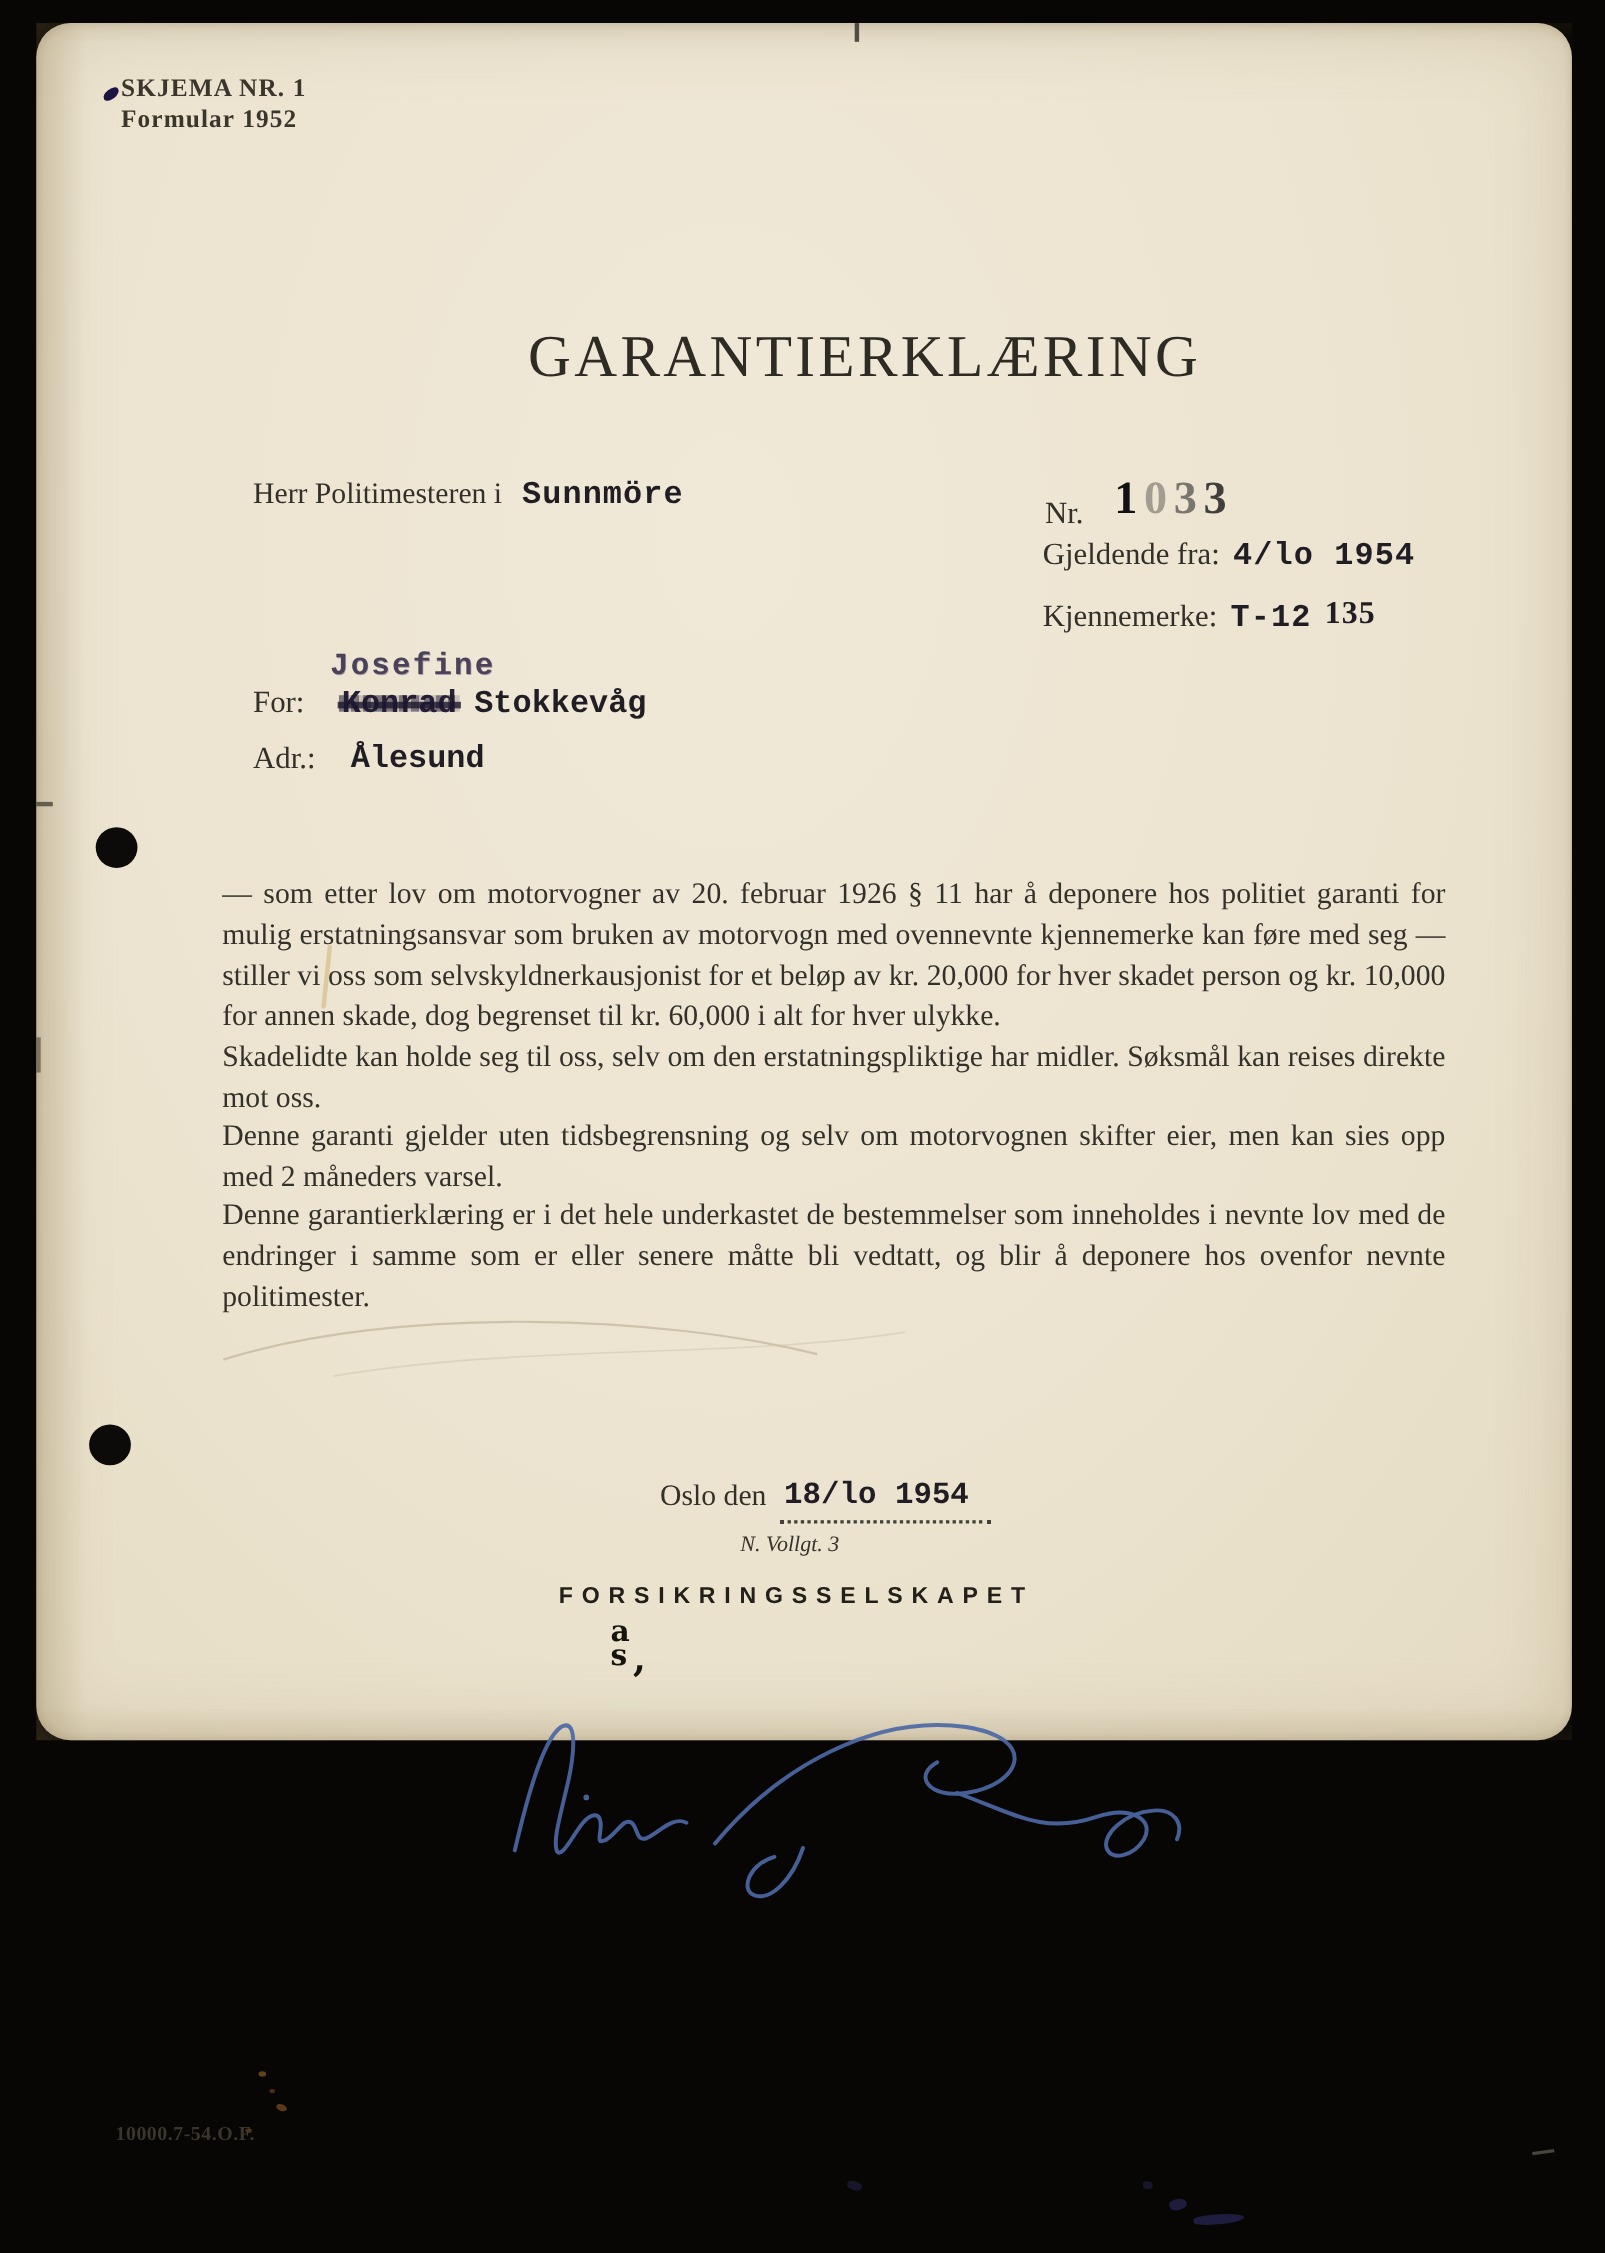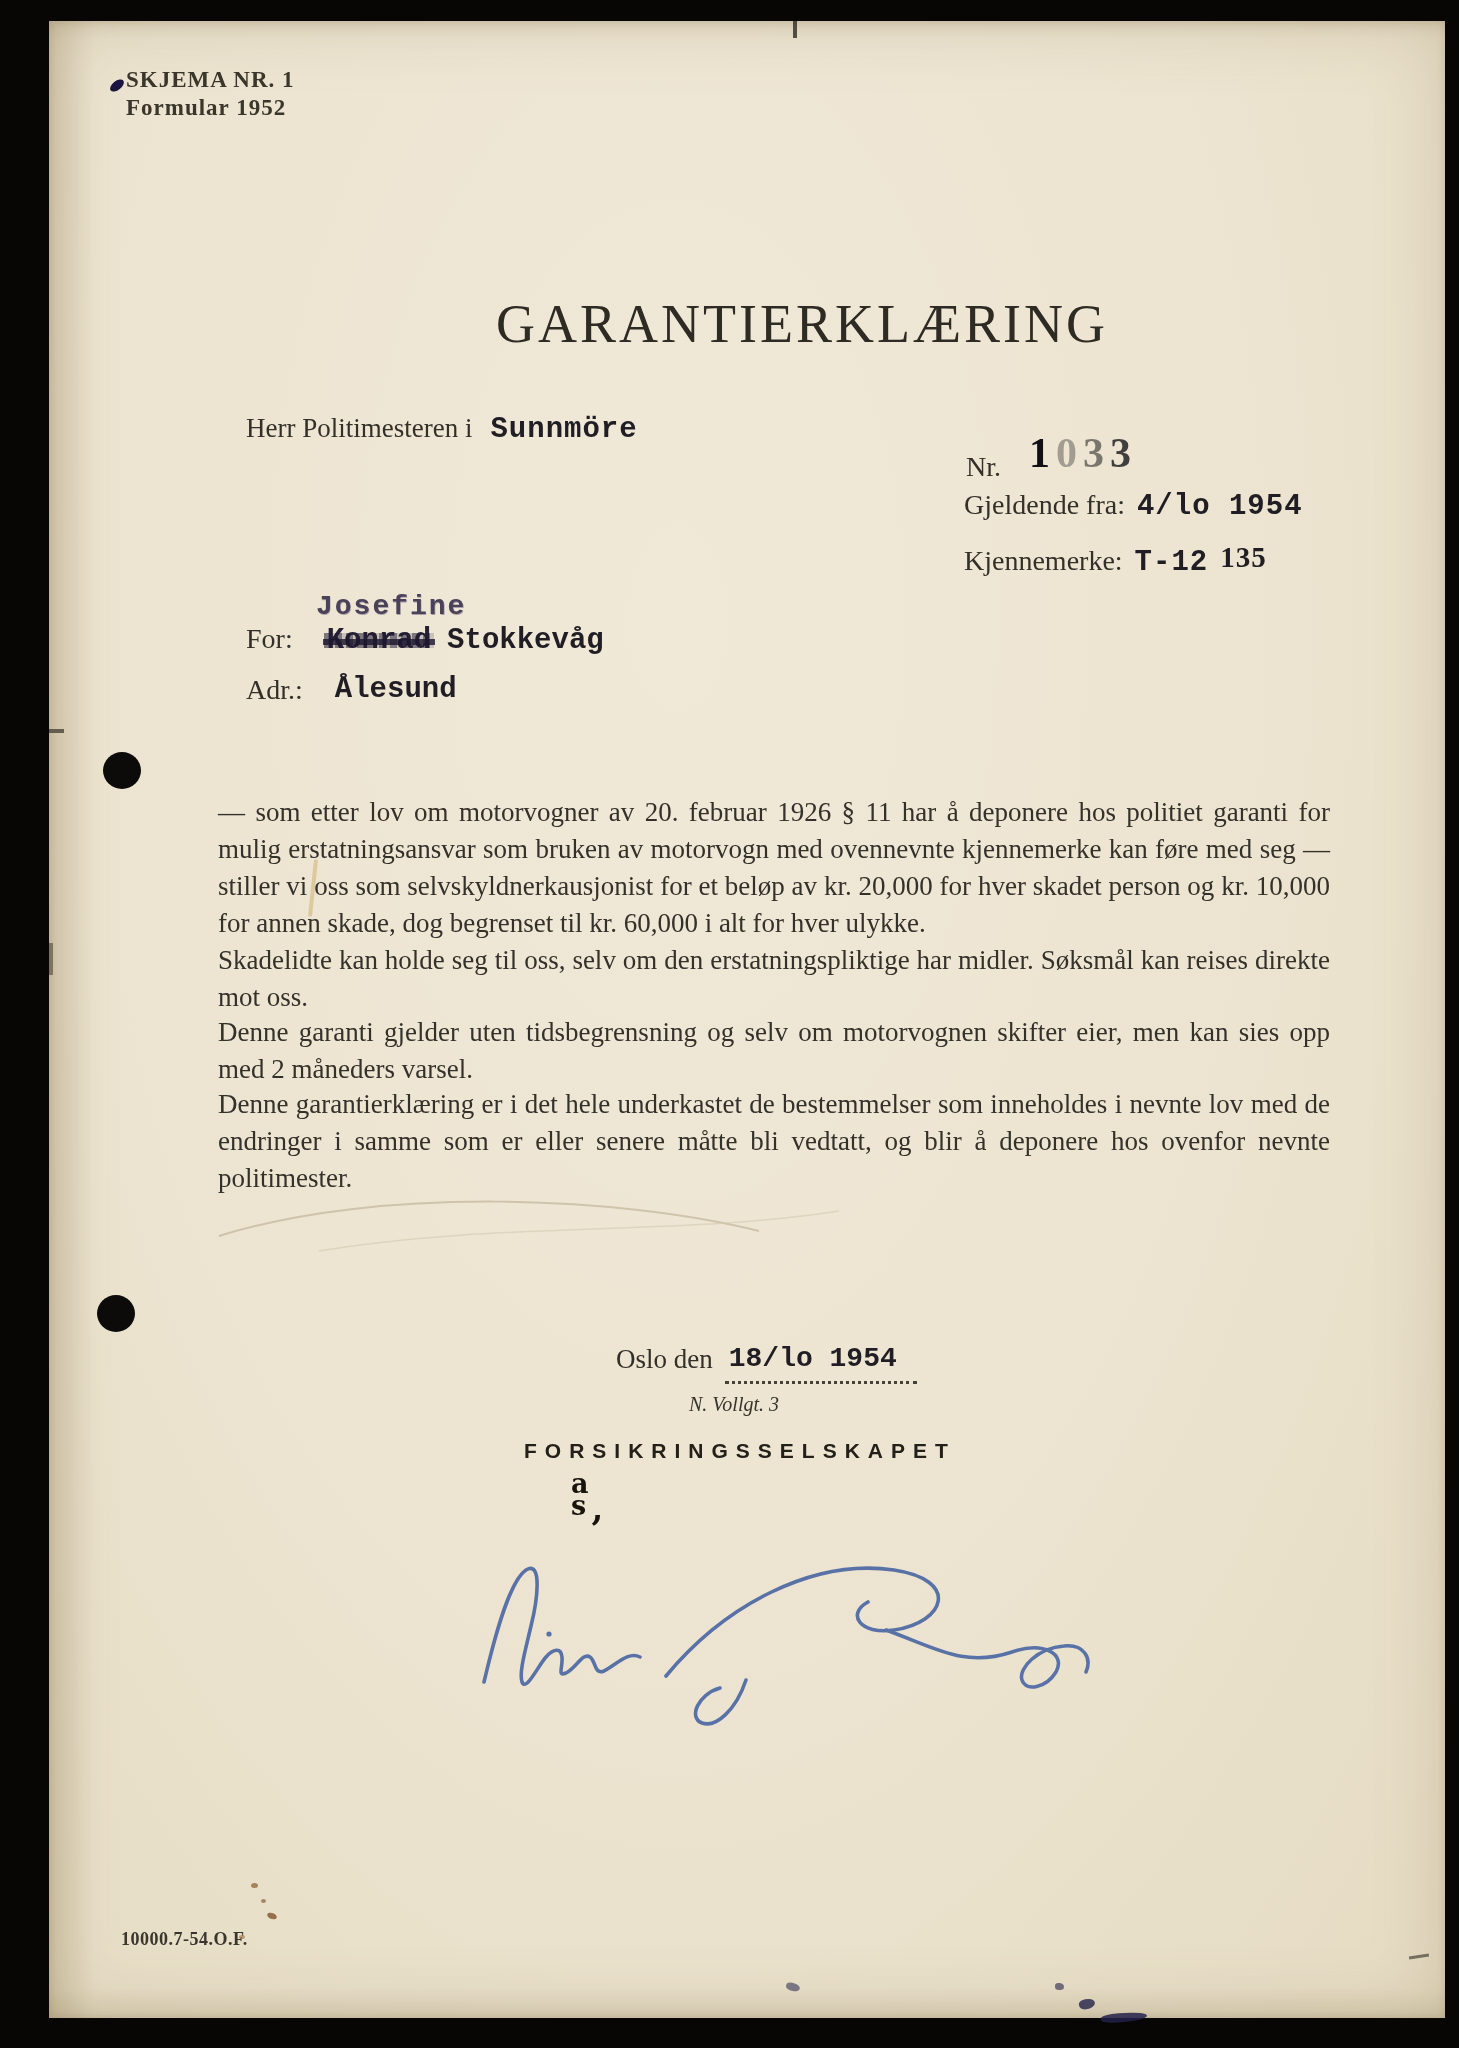--- a/index.html
+++ b/index.html
@@ -1,36 +1,36 @@
 <!DOCTYPE html>
 <html><head>
 <meta charset="utf-8">
 <style>
   html,body{margin:0;padding:0;background:#070604;}
   .scan{position:relative;width:1459px;height:2048px;background:#070604;overflow:hidden;
         font-family:"Liberation Serif",serif;}
-  .paper{position:absolute;left:49px;top:21px;width:1396px;height:1997px;
+  .paper{position:absolute;left:33px;top:21px;width:1396px;height:1561px;
          background:radial-gradient(ellipse at 45% 30%, #f1e9d8 0%, #ece4d0 55%, #e5dbc2 100%);
-         box-shadow:inset 0 0 70px rgba(120,100,60,.22), inset 0 0 8px rgba(80,60,30,.18);}
+         box-shadow:inset 0 0 70px rgba(120,100,60,.22), inset 0 0 8px rgba(80,60,30,.18);border-radius:31px;}
   .paper::before{content:"";position:absolute;inset:0;pointer-events:none;
          background:linear-gradient(90deg, rgba(130,105,60,.20) 0, rgba(130,105,60,0) 45px),
                     linear-gradient(0deg, rgba(130,105,60,.12) 0, rgba(130,105,60,0) 30px),
                     linear-gradient(180deg, rgba(130,105,60,.10) 0, rgba(130,105,60,0) 18px);}
   .abs{position:absolute;}
   .print{color:#33302a;}
   .type{font-family:"Liberation Mono",monospace;font-weight:700;color:#201e24;}
   
   .form-id{left:77px;top:45px;font-size:23px;font-weight:700;color:#3a362c;letter-spacing:1px;line-height:28px;}
   .form-id .l2{font-weight:600;}
   .ink-blot{left:60px;top:60px;width:16px;height:9px;background:#1b1340;border-radius:50%;
             transform:rotate(-38deg);}
   .doc-title{left:447px;top:272px;font-size:54px;letter-spacing:3px;color:#2e2a24;}
   
   .addressee{left:197px;top:392px;font-size:27px;display:flex;align-items:baseline;}
-  .addressee .type{font-size:29px;margin-left:18px;letter-spacing:1px;}
+  .addressee .type{font-size:29px;margin-left:18px;letter-spacing:1px;margin-top:20px;}
   
   .nr-row{left:917px;top:408px;display:flex;align-items:flex-start;}
   .nr-label{font-size:28px;margin-top:22px;}
   .stamp{margin-left:28px;font-size:42px;font-weight:700;color:#111114;letter-spacing:6px;
          font-family:"Liberation Serif",serif;}
   .stamp .d-strong{opacity:1;}
   .stamp .d-faint{opacity:.34;}
   .stamp .d-mid{opacity:.52;}
   .stamp .d-dark{opacity:.78;}
   .meta-row{display:flex;align-items:baseline;font-size:28px;}

